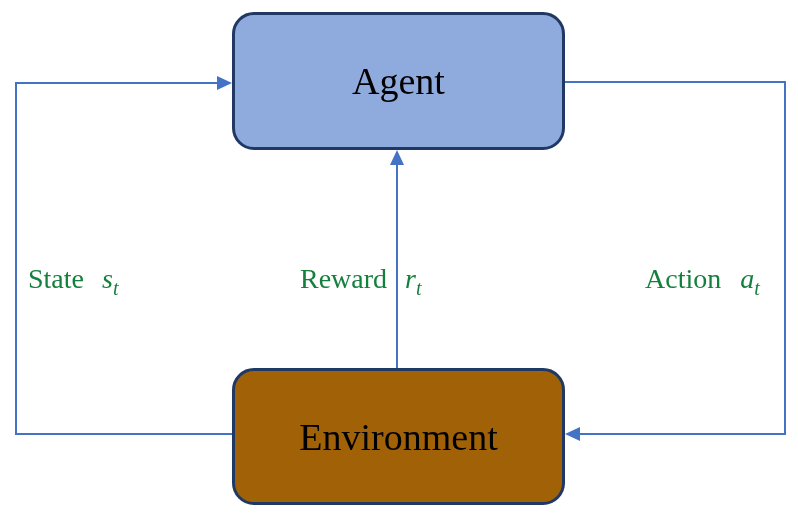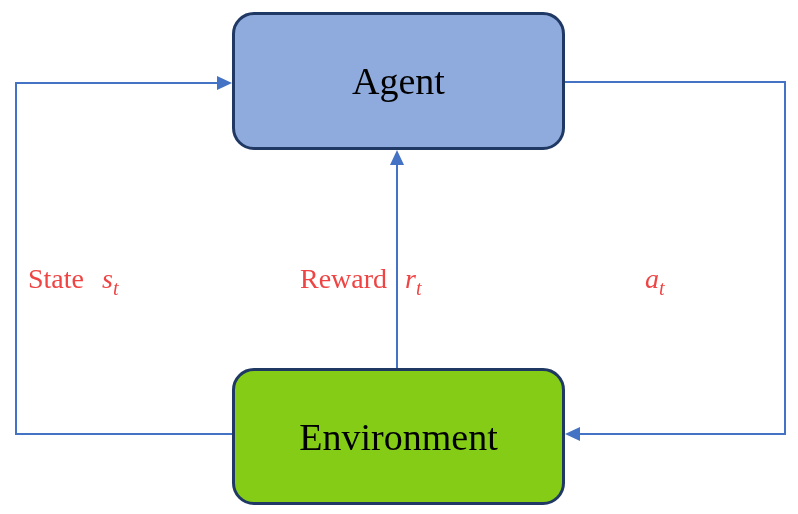--- a/index.html
+++ b/index.html
@@ -31,29 +31,29 @@
   }
   .node-agent {
     left: 232px; top: 12px;
     width: 333px; height: 138px;
     background: #8FAADC;
     text-align: right;
   }
   .node-environment {
     left: 232px; top: 368px;
     width: 333px; height: 137px;
-    background: #84cc16;
+    background: #a16207;
   }
   .edge-label {
     position: absolute;
     top: 224px;
     display: flex;
     align-items: baseline;
     font-size: 28px;
-    color: #ef4444;
+    color: #15803d;
     white-space: nowrap;
   }
   .edge-label .math { font-style: italic; margin-top: 39px; }
   .edge-label .math i { font-style: italic; }
   .edge-label sub {
     font-size: 0.72em;
     font-style: italic;
     line-height: 0;
   }
   .label-state  { left: 28px;  gap: 18px; }
@@ -89,16 +89,17 @@
     <span>State</span>
     <span class="math"><i>s</i><sub>t</sub></span>
   </div>
 
   <div class="edge-label label-reward">
     <span>Reward</span>
     <span class="math"><i>r</i><sub>t</sub></span>
   </div>
 
   <div class="edge-label label-action">
+    <span>Action</span>
     <span class="math"><i>a</i><sub>t</sub></span>
   </div>
 
 </div>
 
 </body></html>

